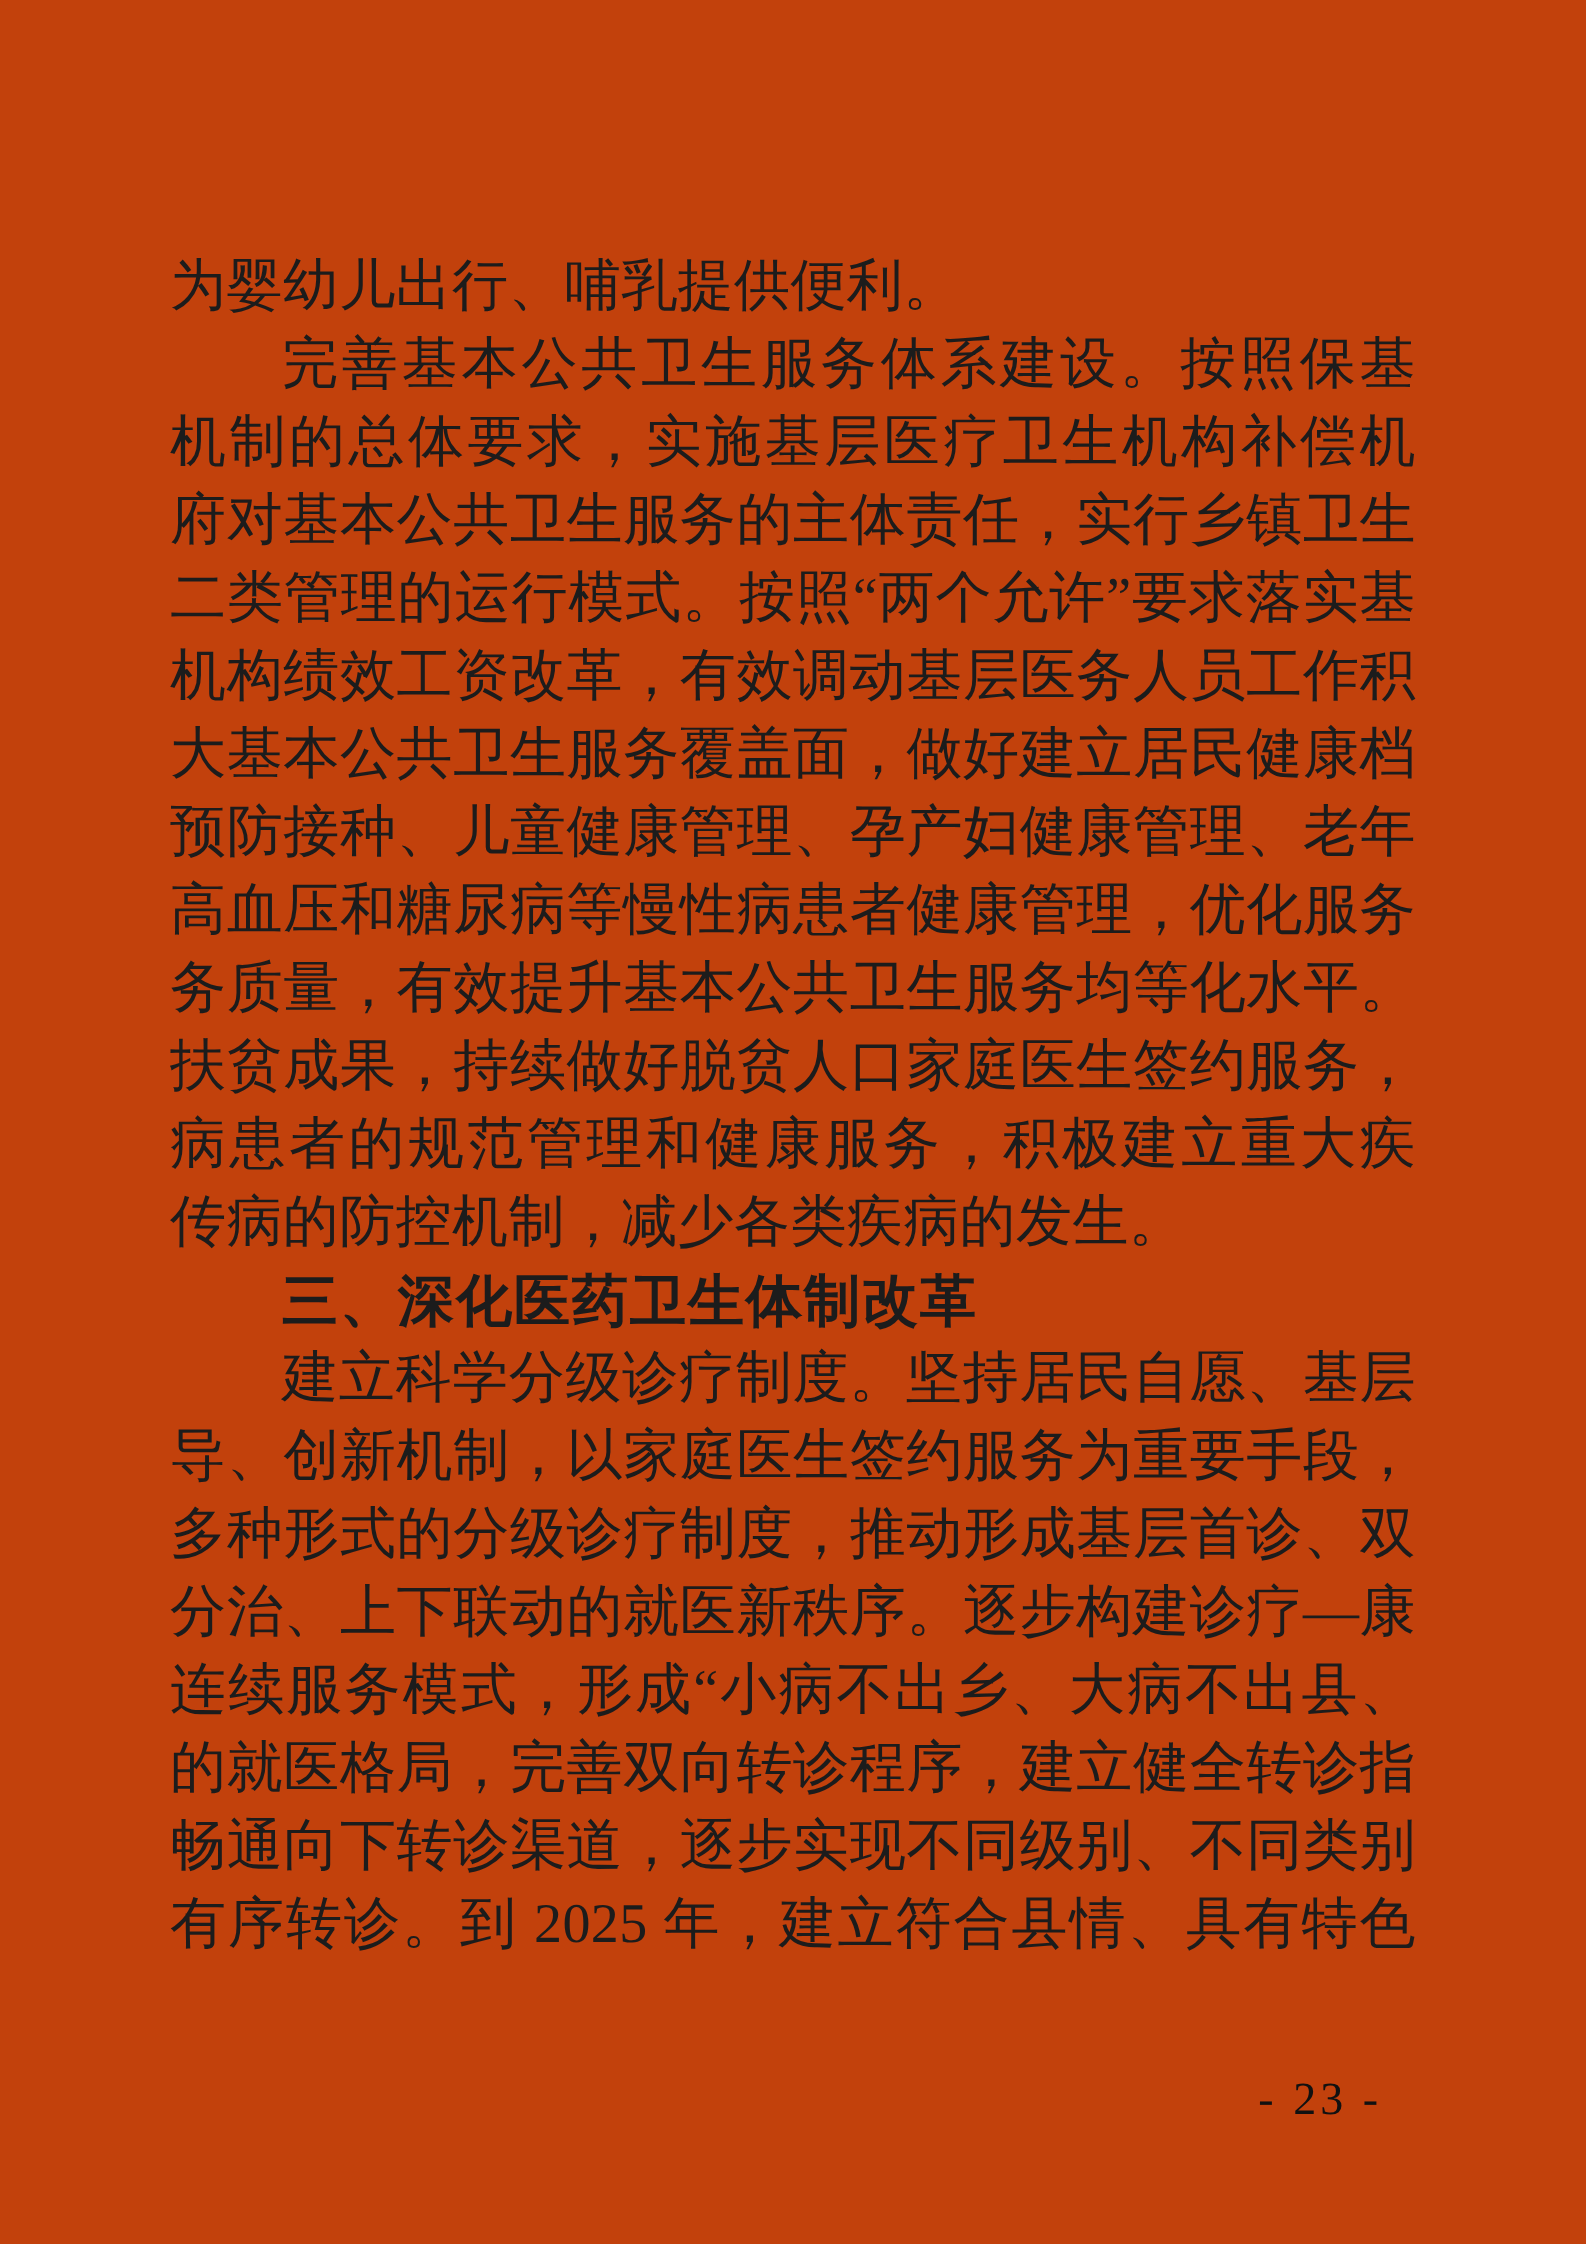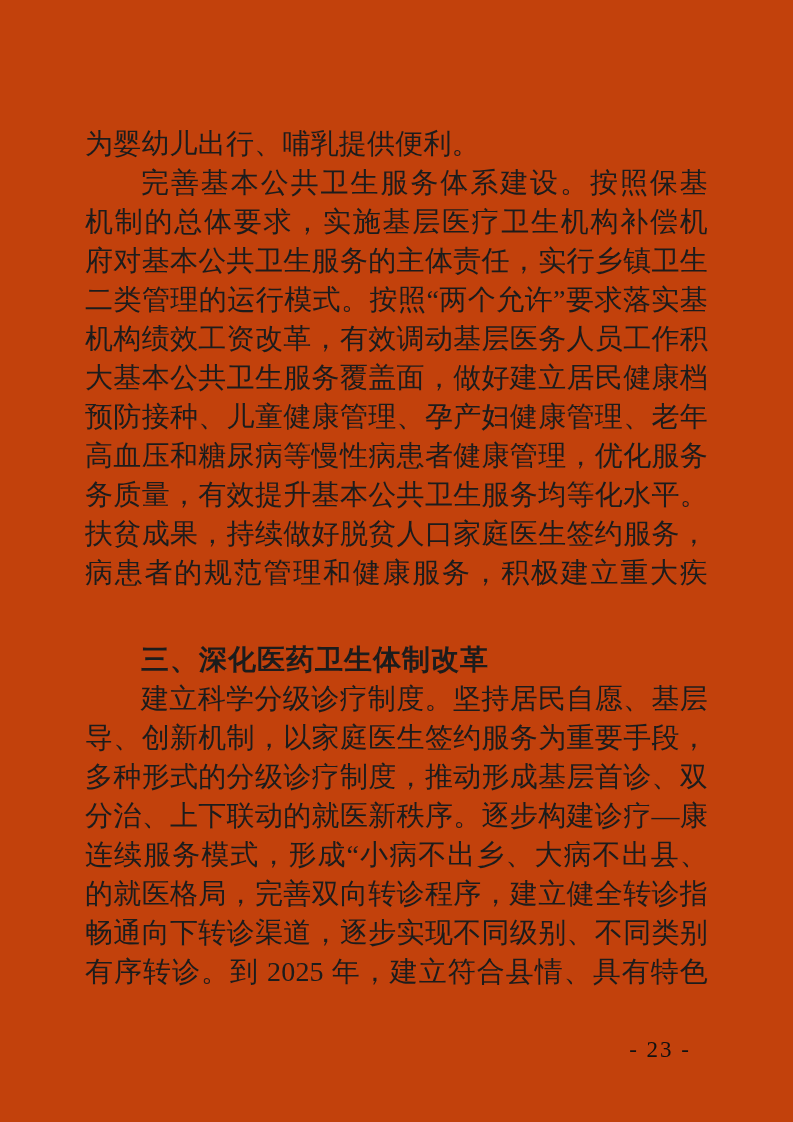--- a/index.html
+++ b/index.html
@@ -50,21 +50,20 @@
     text-align-last: left;
   }
   
   .ln.heading {
     font-family: "Liberation Sans", "DejaVu Sans", sans-serif;
     font-weight: bold;
     text-indent: 2em;
     text-align: left;
     text-align-last: left;
     letter-spacing: 1px;
-    margin-top: 48px;
   }
   .pageno {
     position: absolute;
     top: 1037px;
     right: 102px;
     font-size: 23px;
     letter-spacing: 2px;
     color: #111111;
     font-family: "Liberation Serif", "DejaVu Serif", serif;
   }
@@ -79,20 +78,21 @@
     <div class="ln full">机制的总体要求，实施基层医疗卫生机构补偿机制，全面落实政</div>
     <div class="ln full">府对基本公共卫生服务的主体责任，实行乡镇卫生院一类保障、</div>
     <div class="ln full">二类管理的运行模式。按照“两个允许”要求落实基层医疗卫生</div>
     <div class="ln full">机构绩效工资改革，有效调动基层医务人员工作积极性。持续扩</div>
     <div class="ln full">大基本公共卫生服务覆盖面，做好建立居民健康档案、健康教育、</div>
     <div class="ln full">预防接种、儿童健康管理、孕产妇健康管理、老年人健康管理、</div>
     <div class="ln full">高血压和糖尿病等慢性病患者健康管理，优化服务内涵、提高服</div>
     <div class="ln full">务质量，有效提升基本公共卫生服务均等化水平。巩固拓展健康</div>
     <div class="ln full">扶贫成果，持续做好脱贫人口家庭医生签约服务，重点做好慢性</div>
     <div class="ln full">病患者的规范管理和健康服务，积极建立重大疾病、传染病、遗</div>
+    <div class="ln end">传病的防控机制，减少各类疾病的发生。</div>
     <div class="ln heading">三、深化医药卫生体制改革</div>
     <div class="ln start">建立科学分级诊疗制度。坚持居民自愿、基层首诊、政策引</div>
     <div class="ln full">导、创新机制，以家庭医生签约服务为重要手段，结合实际推行</div>
     <div class="ln full">多种形式的分级诊疗制度，推动形成基层首诊、双向转诊、急慢</div>
     <div class="ln full">分治、上下联动的就医新秩序。逐步构建诊疗—康复—长期护理</div>
     <div class="ln full">连续服务模式，形成“小病不出乡、大病不出县、康复回基层”</div>
     <div class="ln full">的就医格局，完善双向转诊程序，建立健全转诊指导目录，重点</div>
     <div class="ln full">畅通向下转诊渠道，逐步实现不同级别、不同类别医疗机构之间</div>
     <div class="ln full">有序转诊。到 2025 年，建立符合县情、具有特色的分级诊疗南</div>
   </div>

